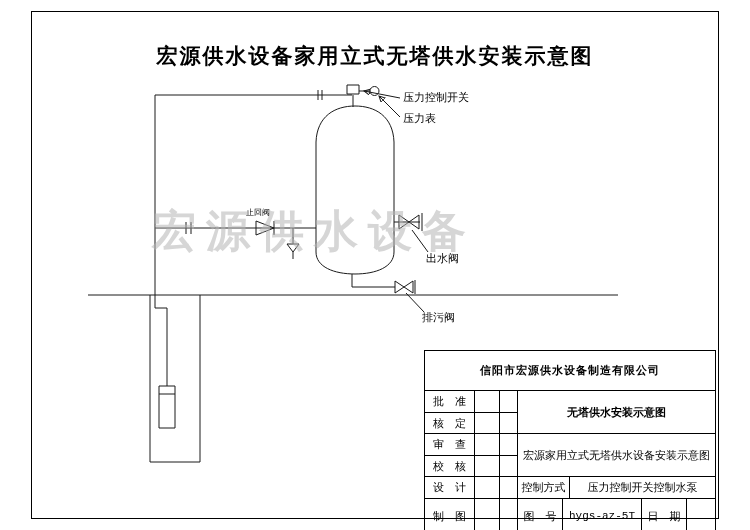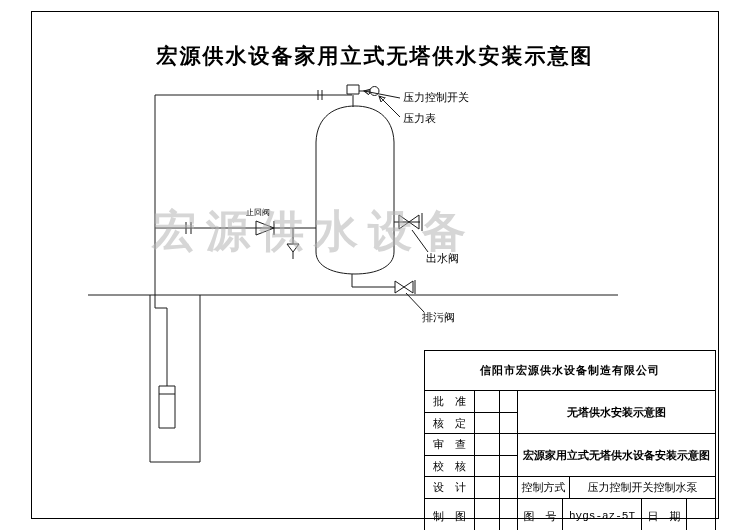--- a/index.html
+++ b/index.html
@@ -36,21 +36,21 @@
     position:absolute; left:424px; top:350px; width:291px;
     border-collapse:collapse; table-layout:fixed;
     font-family:"Liberation Serif", serif;
   }
   table.tb td {
     border:1px solid #000; padding:0; text-align:center; vertical-align:middle;
     font-size:11px; white-space:nowrap; overflow:hidden;
   }
   td.company { font-size:13.5px; font-weight:bold; letter-spacing:1px; }
   td.doc1 { font-size:12px;font-weight:bold; }
-  td.doc2 { font-size:10.5px;font-weight:bold; }
+  td.doc2 { font-size:10.5px; }
   td.mono { font-family:Liberation Mono, monospace; font-size:11px; }
 </style>
 </head>
 <body>
 
 <div class="page">
 
   <div class="frame"></div>
 
   <div class="main-title">宏源供水设备家用立式无塔供水安装示意图</div>

